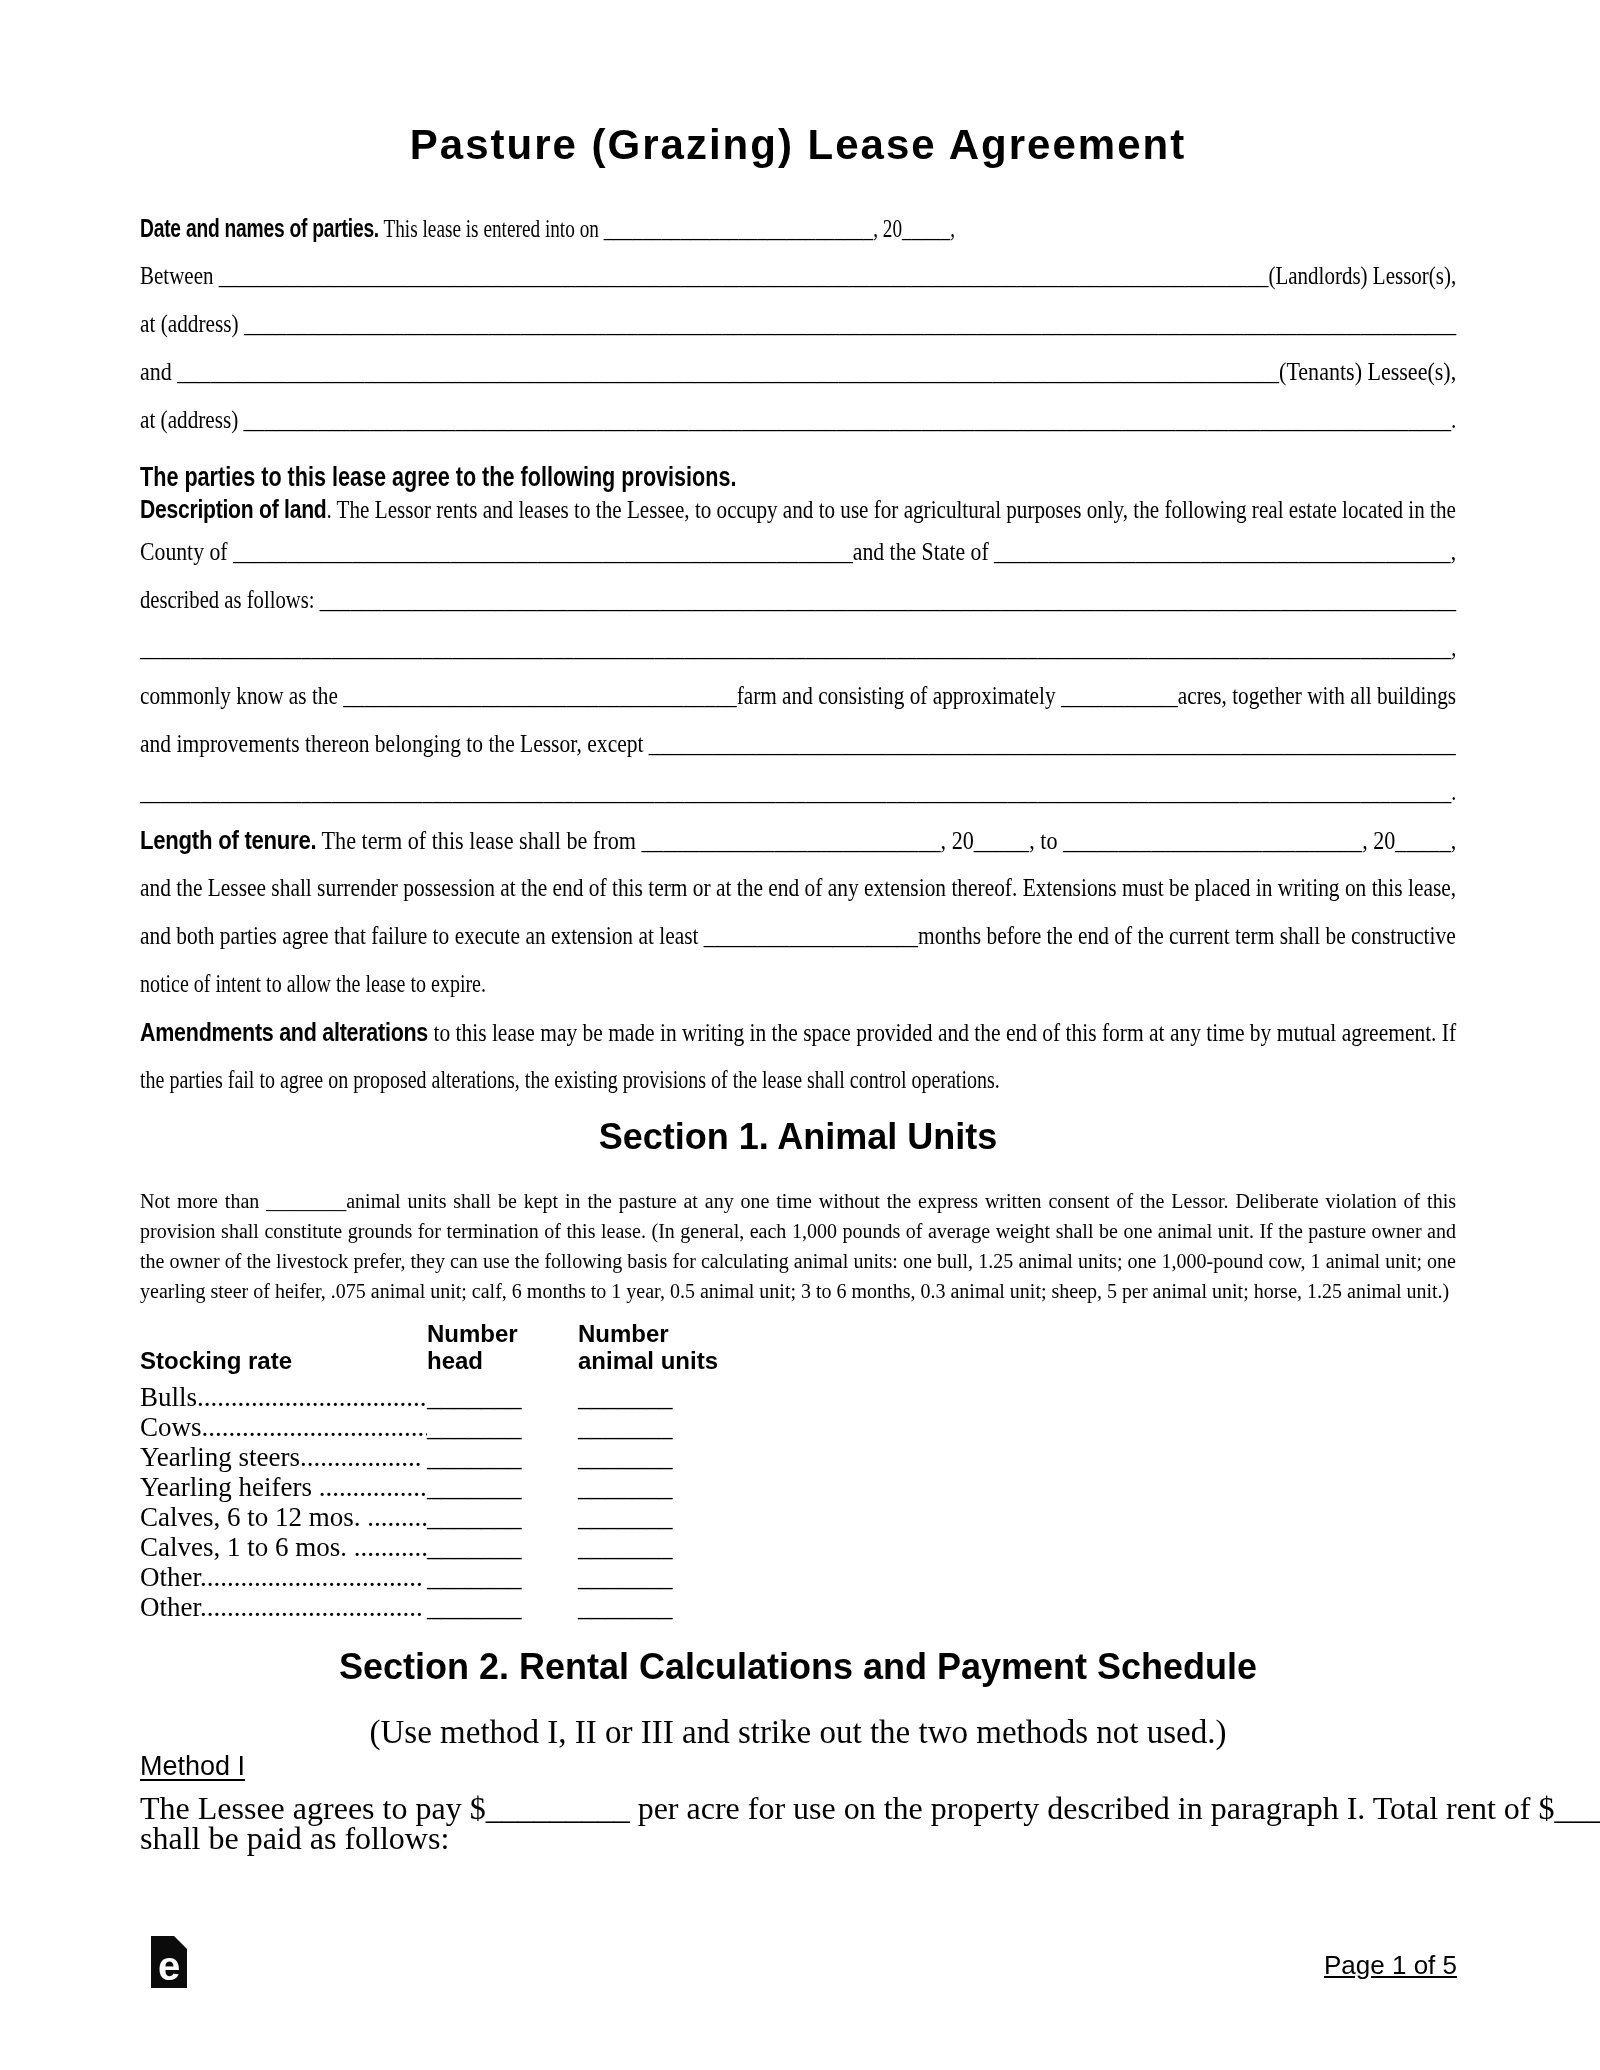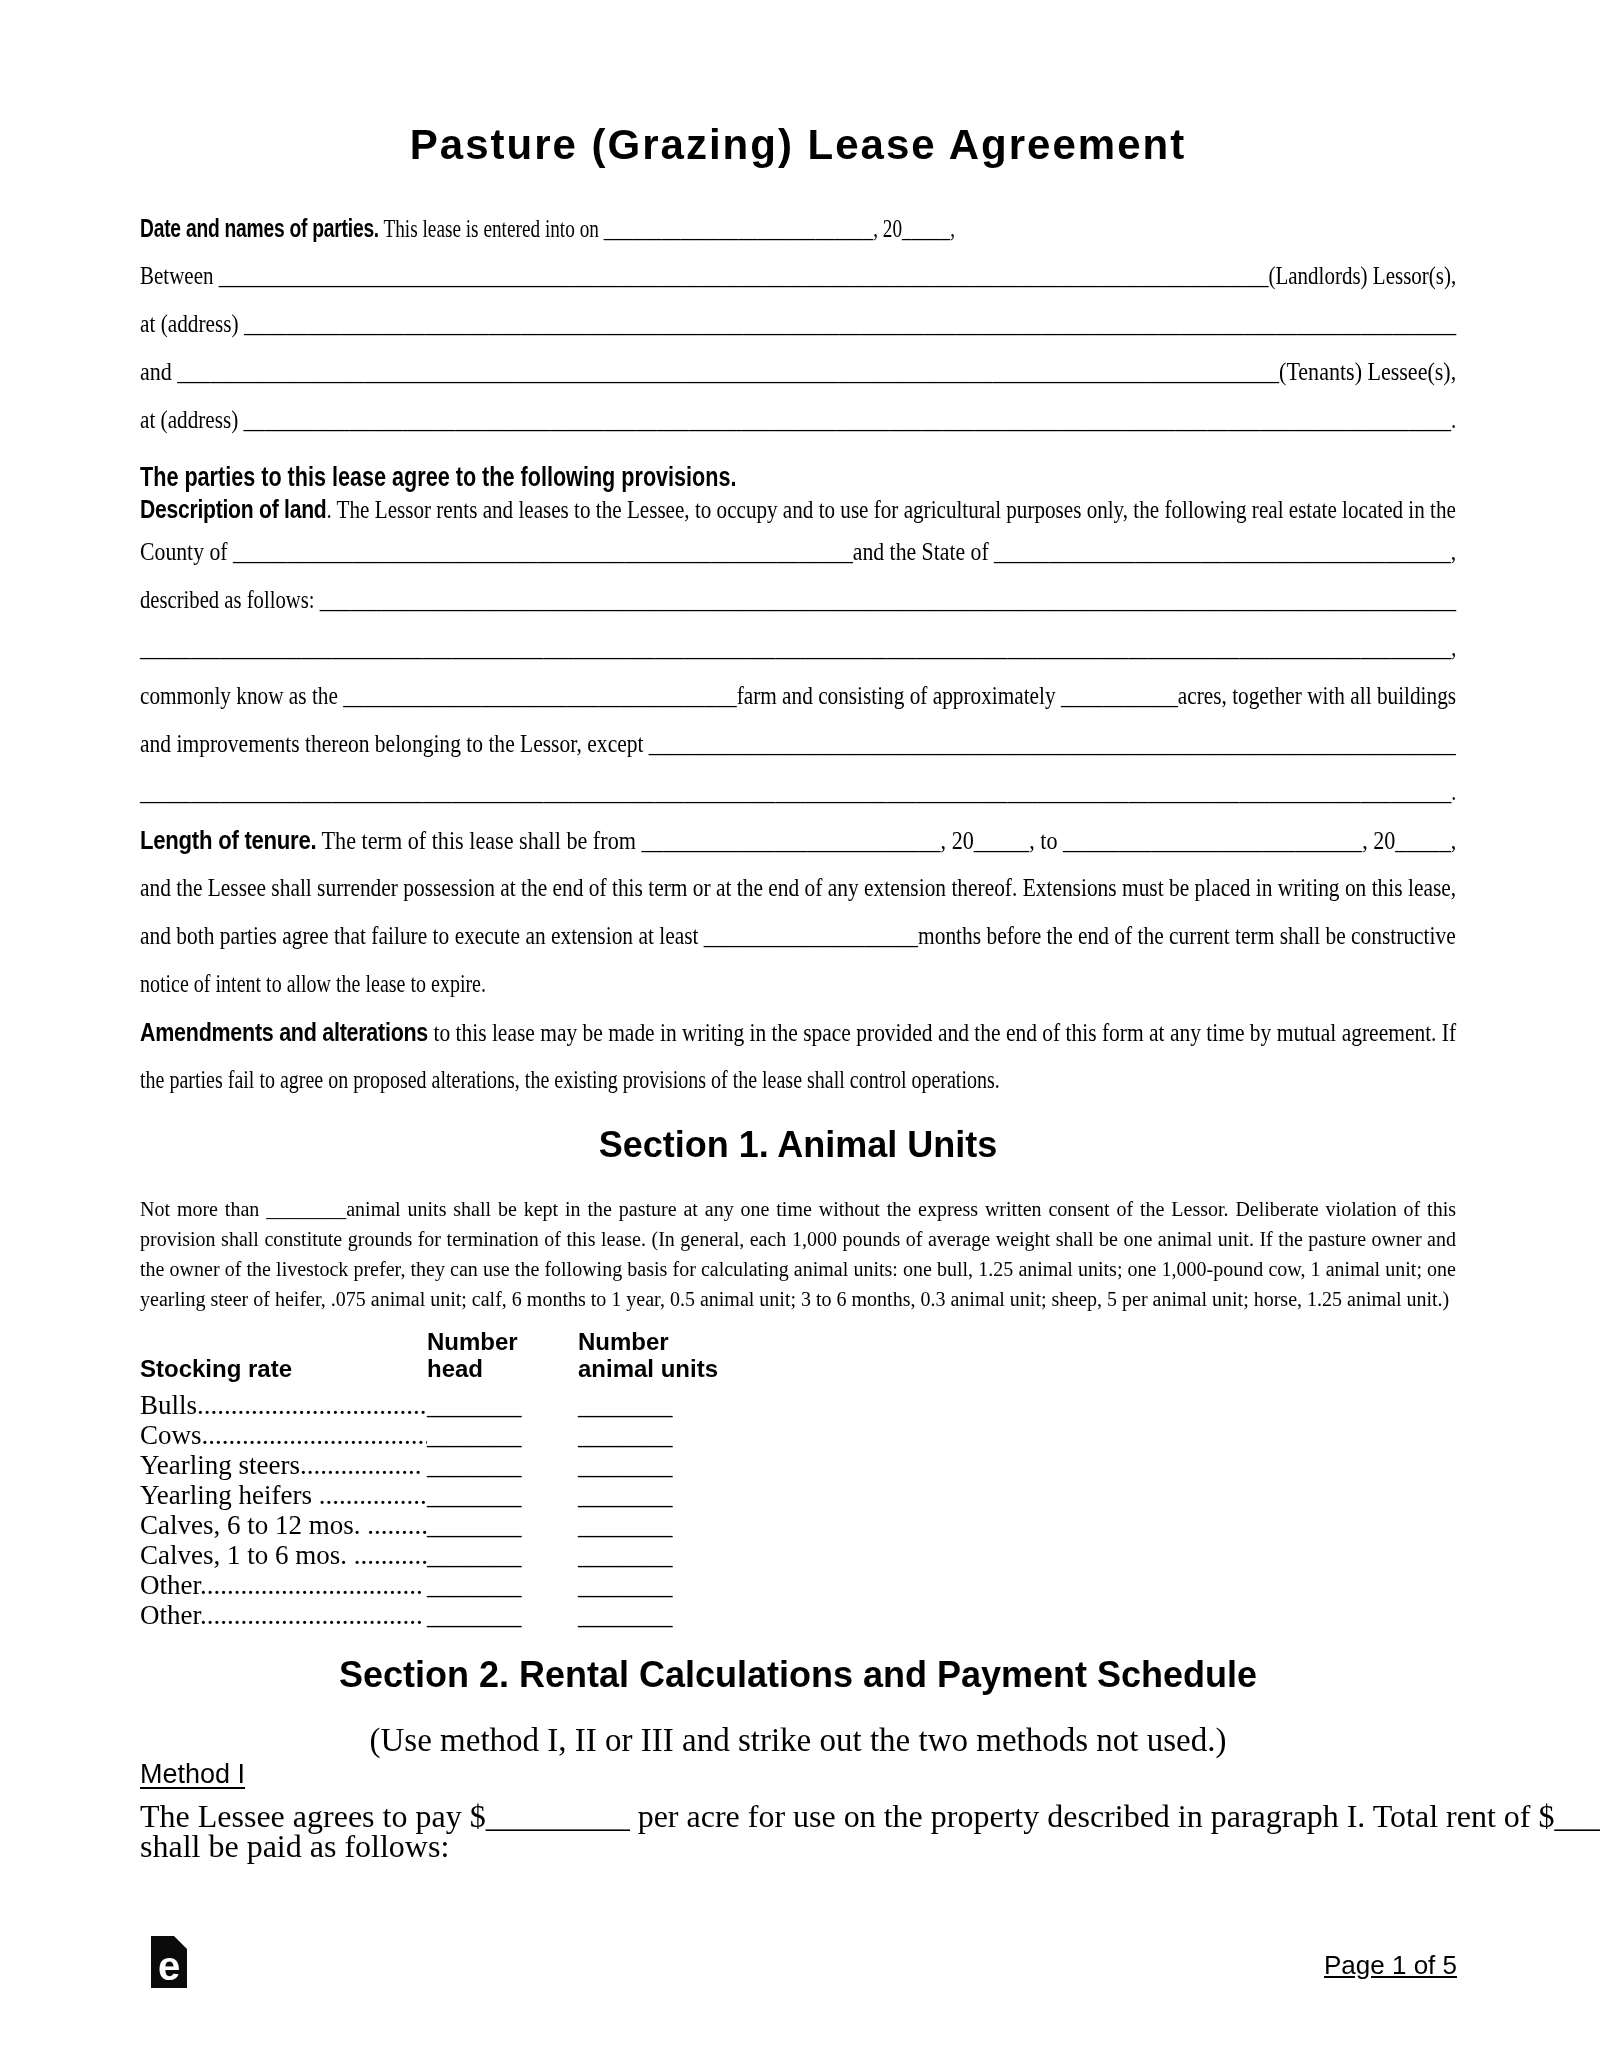--- a/index.html
+++ b/index.html
@@ -20,21 +20,21 @@
   .seg{display:inline-block;white-space:nowrap;transform-origin:0 60%;font-size:25px;}
   .seg27{display:inline-block;white-space:nowrap;transform-origin:0 60%;font-size:32px;}
   .lb{font-family:"Liberation Sans",sans-serif;font-weight:700;font-size:25px;letter-spacing:-0.3px;}
   .bl{letter-spacing:0;}
 
   .desc-line{height:30px;line-height:30px;}
   .blk-land{margin-top:4px;}
   .blk-tenure{margin-top:0;}
   .blk-amend{margin-top:0;}
 
-  .sec1-head{margin-top:22px;}
+  .sec1-head{margin-top:14px;}
   .para1{margin-top:4px;width:1316px;font-size:20px;line-height:30px;text-align:justify;}
 
   .tbl{margin-top:14px;}
   .tgrid{display:grid;grid-template-columns:287px 151px 1fr;align-items:end;}
   .th{font:700 24px "Liberation Sans",sans-serif;line-height:27px;}
   .trow{display:grid;grid-template-columns:287px 151px 1fr;height:30px;line-height:30px;}
   .tlabel{font-size:27px;white-space:nowrap;overflow:hidden;}
   .tblank{font-size:27px;white-space:nowrap;}
   .trows{margin-top:8px;}
 

